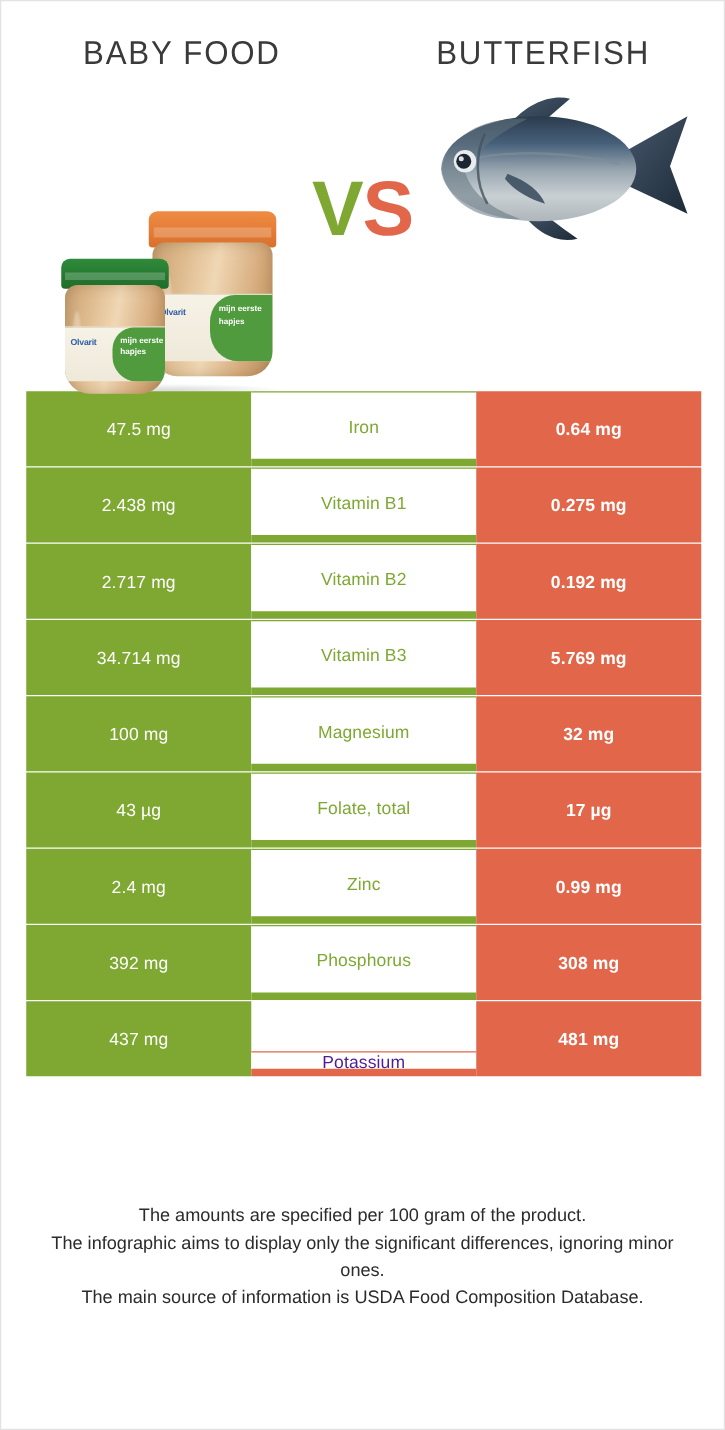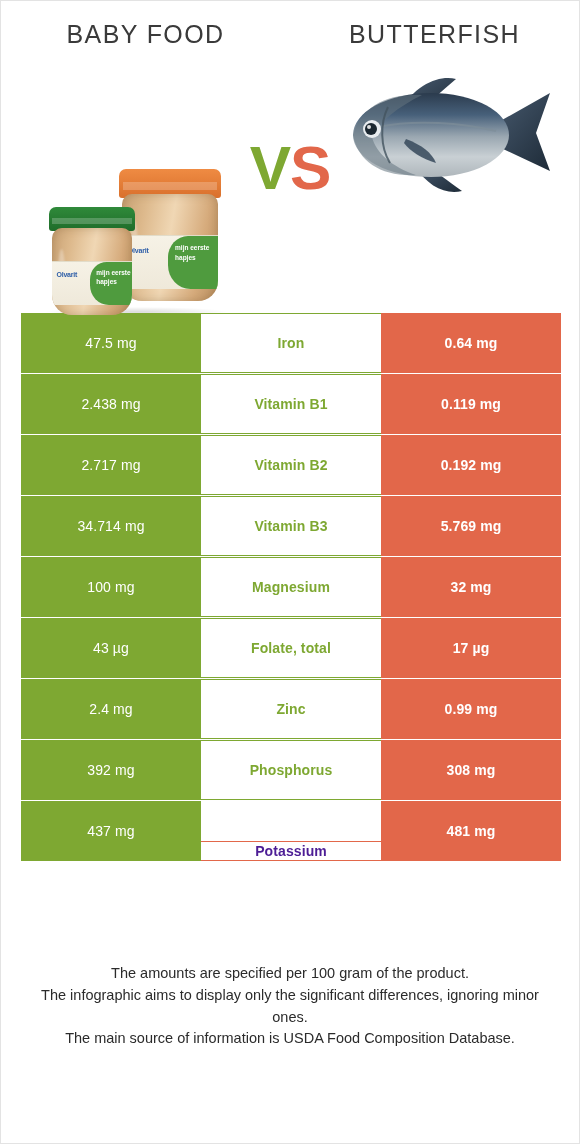--- a/index.html
+++ b/index.html
@@ -20,21 +20,21 @@
     box-sizing: border-box;
     overflow: hidden;
   }
 
   
   .header {
     display: flex;
     width: 100%;
     height: 58px;
     box-sizing: border-box;
-    padding-top: 18px;
+    padding-top: 28px;
   }
   .header-col {
     flex: 1 1 50%;
     display: flex;
     align-items: flex-start;
     justify-content: center;
   }
   .food-title {
     font-family: "Liberation Sans", sans-serif;
     font-size: 25px;
@@ -218,23 +218,23 @@
   }
   .cell-right {
     width: 180px;
     background: #E2674A;
     color: #ffffff;
     font-weight: bold;
   }
   .cell-mid {
     width: 180px;
     background: #ffffff;
-    font-weight: 700;
+    font-weight: 400;
     border-top: 1px solid #7EA832;
-    border-bottom: 1px solid #a3a3a3;
+    border-bottom: 6px solid #a3a3a3;
   }
   .cell-mid.winner-green { color: #7EA832; border-color: #7EA832; }
   .cell-mid.winner-orange { color: #4c1d95; border-color: #E2674A; margin-top: 40px; }
 
   
   .footer {
     position: absolute;
     left: 0;
     top: 962px;
     width: 100%;
@@ -342,21 +342,21 @@
     <div class="row">
       <div class="cell cell-left">47.5 mg</div>
       <div class="cell cell-mid winner-green">Iron</div>
       <div class="cell cell-right">0.64 mg</div>
     </div>
 
 
     <div class="row">
       <div class="cell cell-left">2.438 mg</div>
       <div class="cell cell-mid winner-green">Vitamin B1</div>
-      <div class="cell cell-right">0.119 mg</div>
+      <div class="cell cell-right">0.275 mg</div>
     </div>
 
     <div class="row">
       <div class="cell cell-left">2.717 mg</div>
       <div class="cell cell-mid winner-green">Vitamin B2</div>
       <div class="cell cell-right">0.192 mg</div>
     </div>
 
     <div class="row">
       <div class="cell cell-left">34.714 mg</div>

